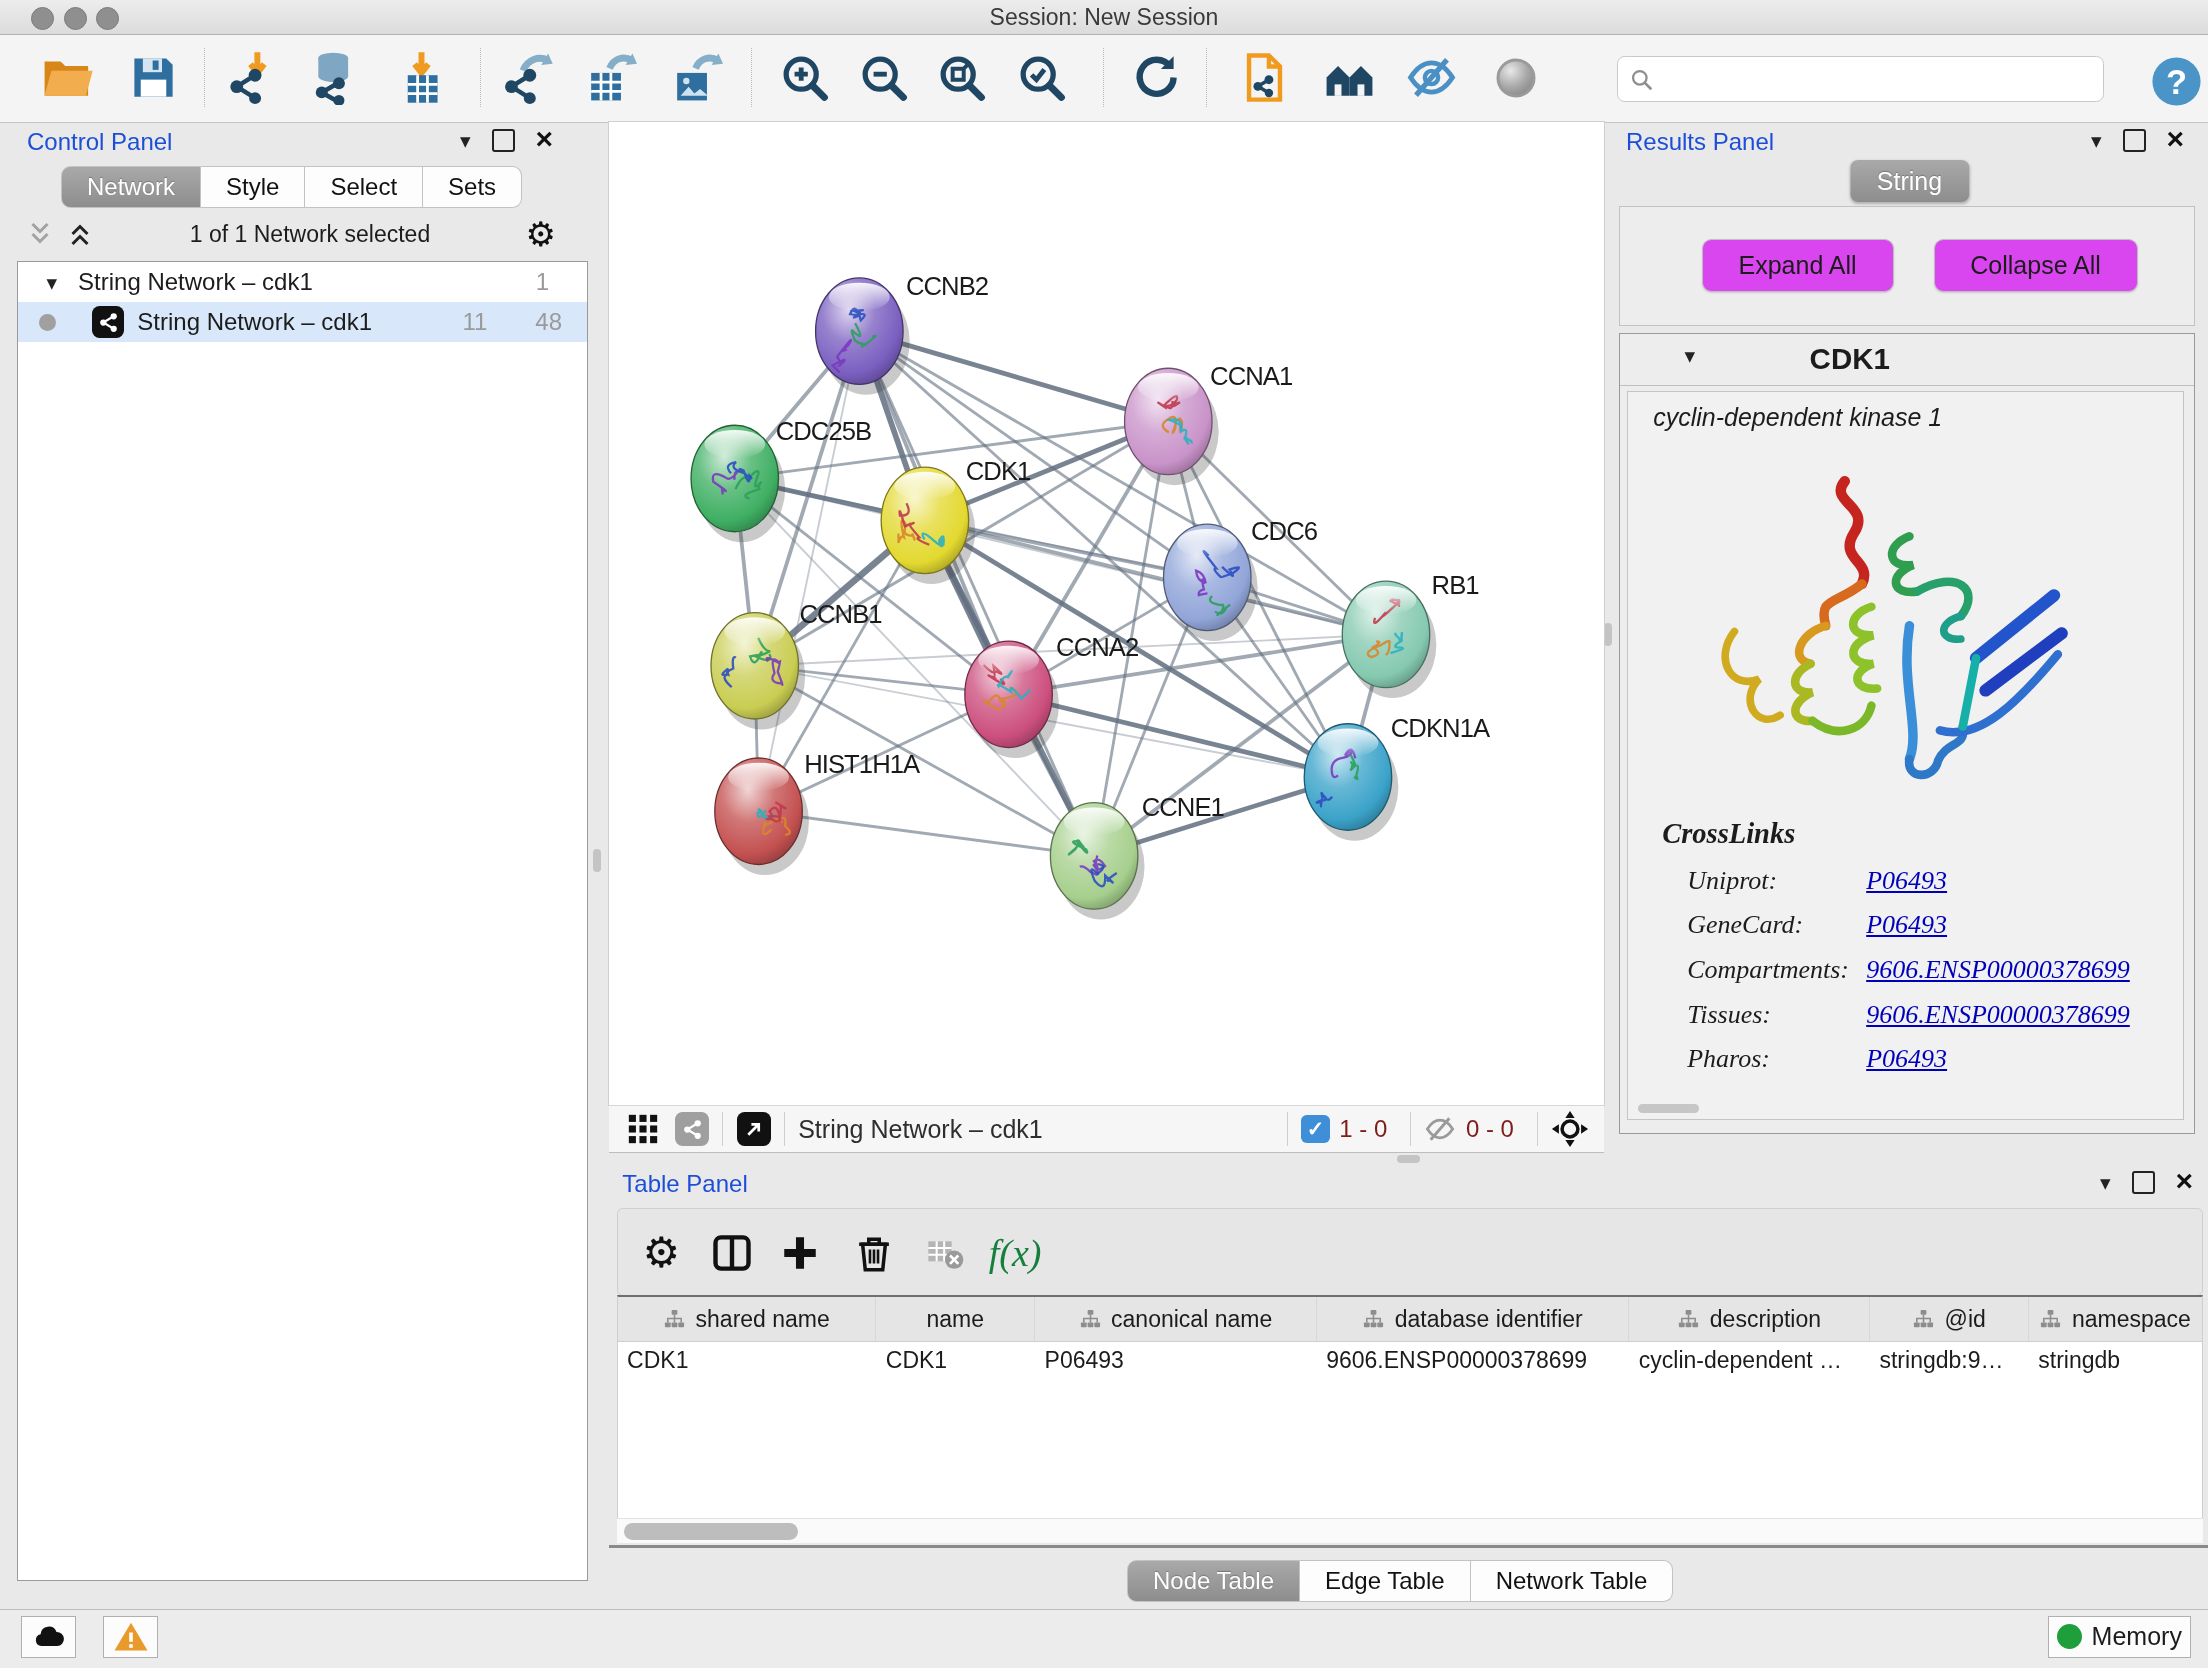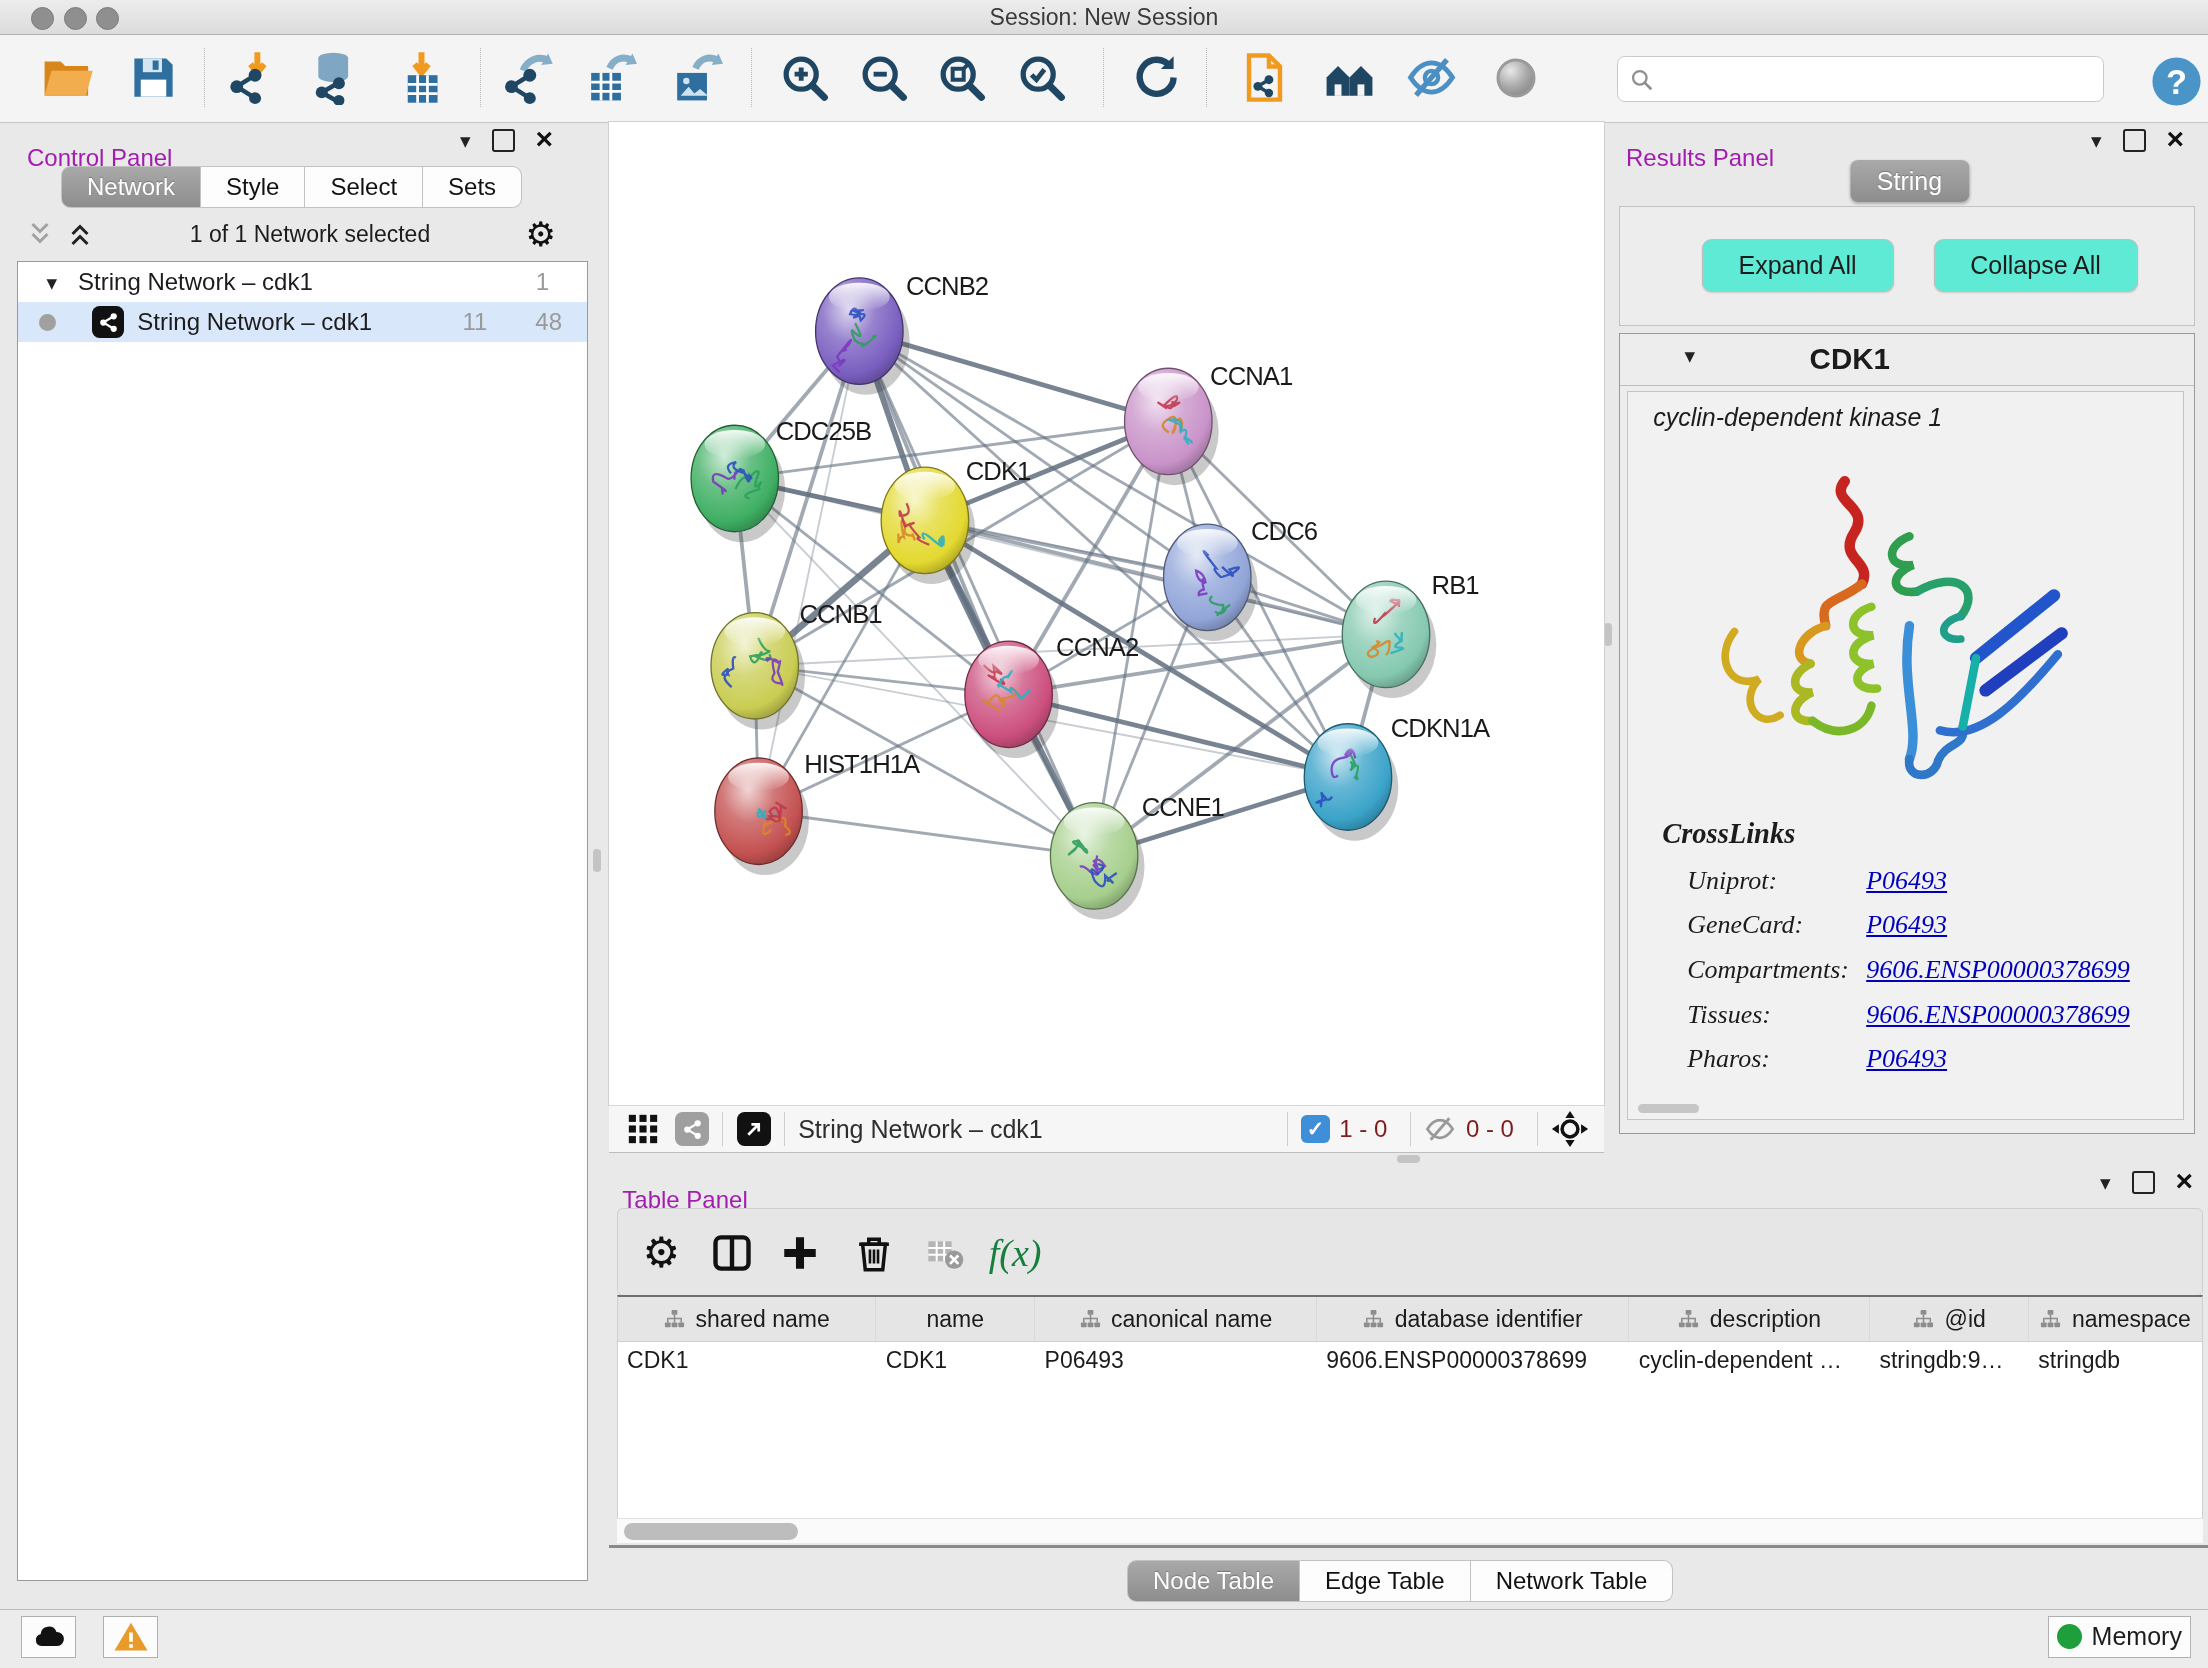--- a/index.html
+++ b/index.html
@@ -25,21 +25,21 @@
   .tbi{position:absolute;top:11.4px;width:63px;height:63px;display:flex;
     align-items:center;justify-content:center;}
   .tbsep{position:absolute;top:13.3px;height:59px;border-left:1.9px dotted #b9b9b9;}
   #search-box{position:absolute;left:1617px;top:21px;width:485px;height:44px;
     background:#fff;border:1.9px solid #c9c9c9;border-radius:7.6px;display:flex;align-items:center;}
   #search-box input{border:none;outline:none;font-size:23px;flex:1;background:transparent;
     font-family:"Liberation Sans",sans-serif;}
 
   
   #control-panel{left:0;top:122px;width:590px;height:1488px;}
-  .panel-title{font-size:24px;color:#a21caf;margin-top:16px;}
+  .panel-title{font-size:24px;color:#1d4ed8;}
   .panel-hdr-icons{position:absolute;top:5.7px;display:flex;align-items:center;gap:21px;}
   .tri{font-size:21px;color:#222;line-height:1;}
   .floatbox{width:19px;height:19px;border:2.9px solid #222;border-radius:2.9px;}
   .closex{font-size:30px;font-weight:bold;color:#111;line-height:1;margin-top:-3.8px;}
   .tabrow{position:absolute;display:flex;}
   .tab{height:40px;line-height:40px;text-align:center;font-size:24px;background:#fdfdfd;
     border:1px solid #c2c2c2;border-left:none;padding:0 25px;color:#111;}
   .tab:first-child{border-left:1px solid #c2c2c2;border-radius:9.5px 0 0 9.5px;}
   .tab:last-child{border-radius:0 9.5px 9.5px 0;}
   .tab.sel{background:linear-gradient(#a9a9a9,#8d8d8d);color:#fff;text-shadow:0 -1px 1px #777;}
@@ -74,21 +74,21 @@
   .split-dot-h{position:absolute;width:23px;height:7.6px;border-radius:3.8px;background:#c4c4c4;}
 
   
   #results-panel{left:1611px;top:122px;width:597px;height:1031px;}
   #rp-tab{position:absolute;left:50%;transform:translateX(-50%);top:38px;height:42px;
     line-height:42px;padding:0 27px;background:linear-gradient(#a9a9a9,#8d8d8d);
     border-radius:7.6px;color:#fff;font-size:25px;text-shadow:0 -1px 1px #777;
     box-shadow:0 1.9px 2.9px rgba(0,0,0,.25);}
   #rp-box1{position:absolute;left:7.6px;top:84px;width:576px;height:120px;background:#ededed;
     border:1.9px solid #c2c2c2;box-sizing:border-box;}
-  .rp-btn{position:absolute;top:32px;height:51px;line-height:51px;background:#5eead4;
+  .rp-btn{position:absolute;top:32px;height:51px;line-height:51px;background:#d946ef;
     border:1.9px solid #bfbfbf;border-radius:9.5px;font-size:25px;text-align:center;
     box-shadow:0 1px 1.9px rgba(0,0,0,.15);}
   #rp-box2{position:absolute;left:7.6px;top:211px;width:576px;height:801px;background:#ededed;
     border:1.9px solid #9a9a9a;box-sizing:border-box;}
   #rp-entry-hdr{position:absolute;left:0;top:0;width:100%;height:51px;border-bottom:1px solid #bfbfbf;}
   #rp-entry-name{position:absolute;left:190px;top:7.6px;font-size:29.5px;font-weight:bold;}
   #rp-content{position:absolute;left:7.6px;top:57px;width:557px;height:729px;background:#f1f1f1;
     border:1px solid #c4c4c4;box-sizing:border-box;font-style:italic;}
   #rp-desc{position:absolute;left:25px;top:11.4px;font-size:25px;}
   .serif{font-family:"Liberation Serif",serif;}

